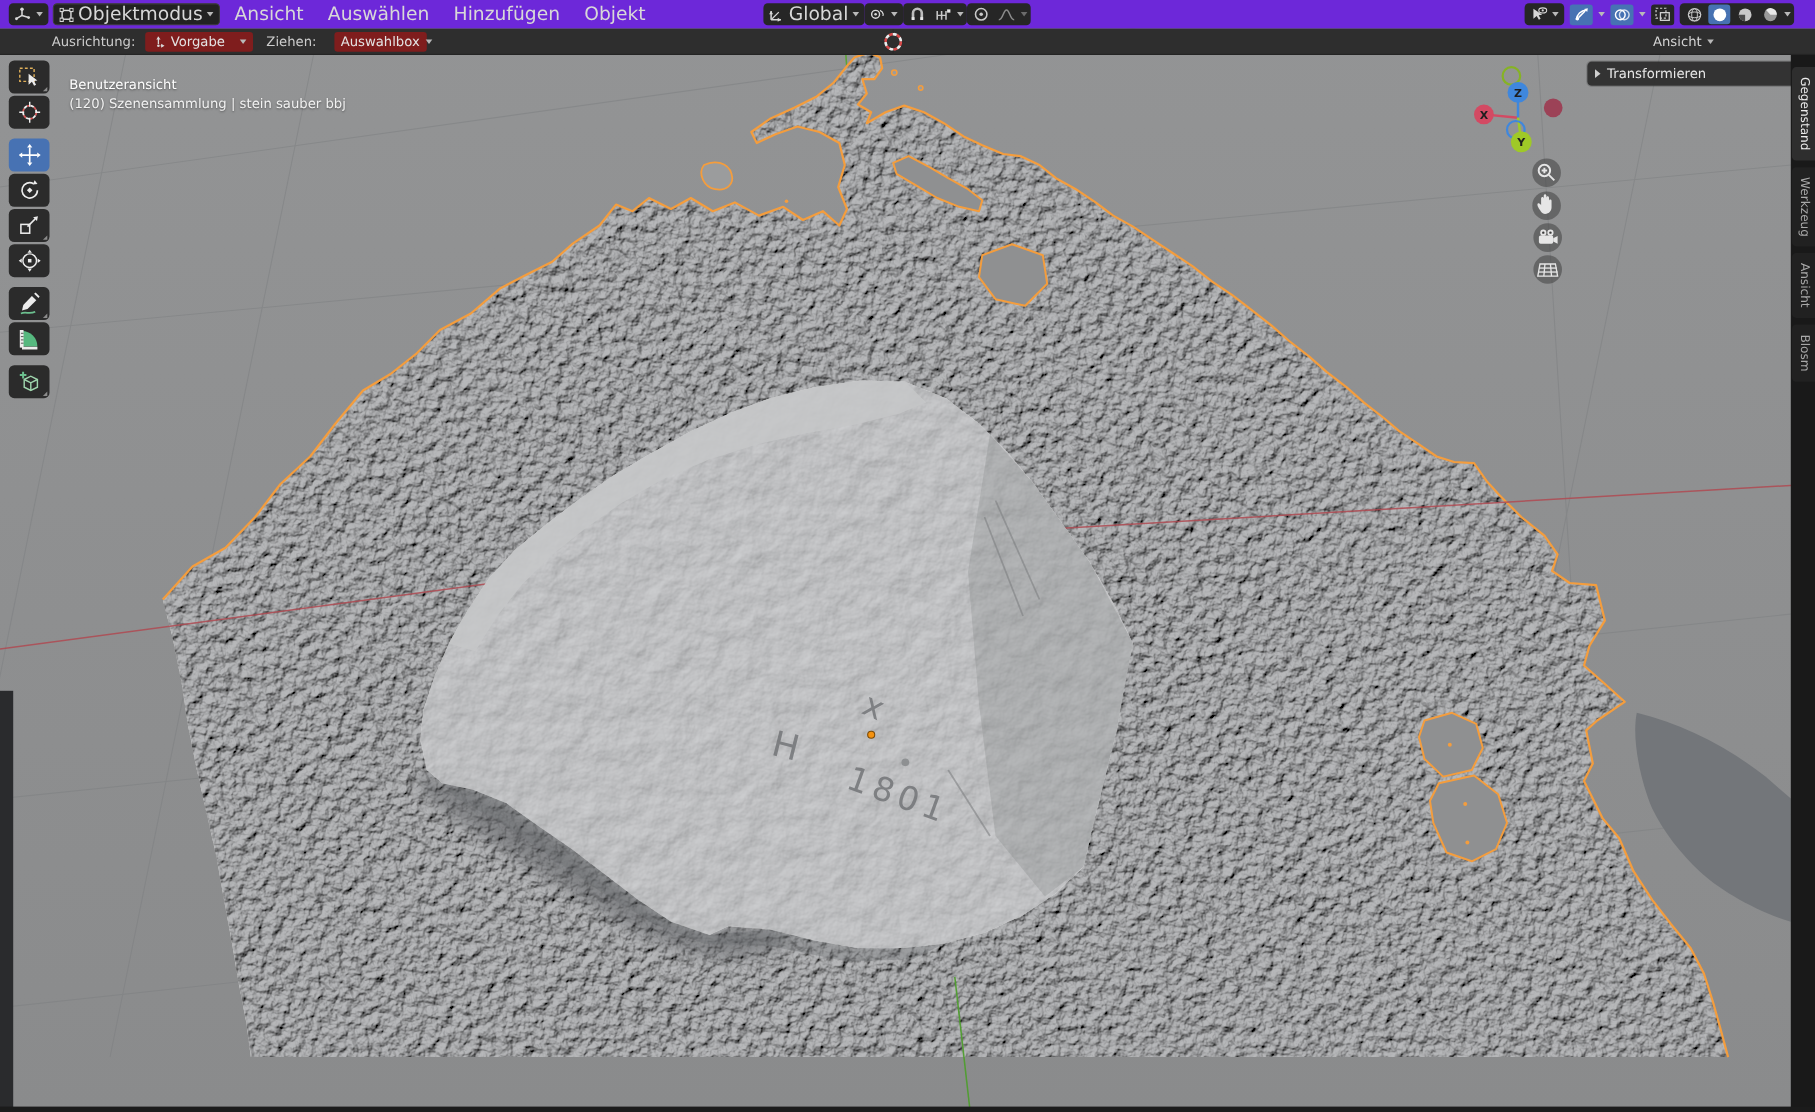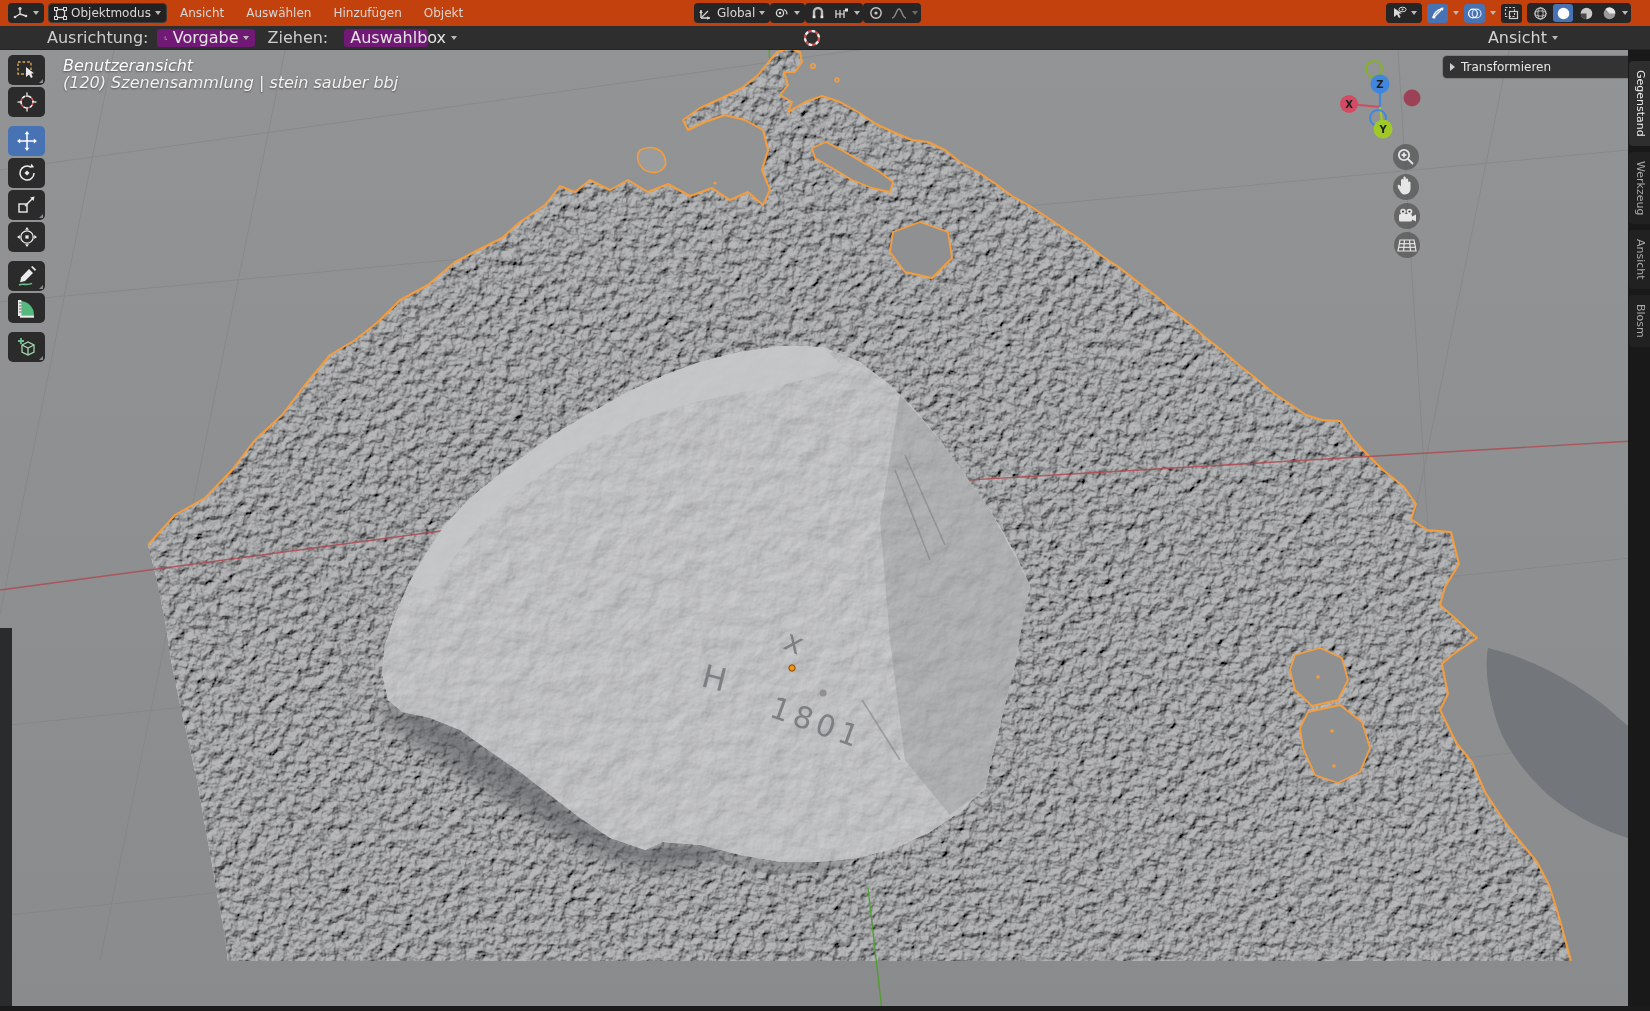--- a/index.html
+++ b/index.html
@@ -8,56 +8,56 @@
        font-family:"DejaVu Sans","Liberation Sans",sans-serif;background:#8f9091;}
 
   
   #vp-svg{position:absolute;left:0;top:0;z-index:1;}
 
   
   .edge-left{position:absolute;left:0;top:628px;width:12px;height:383px;background:#2a2b2d;z-index:2;}
   .edge-bottom{position:absolute;left:0;top:1006px;width:1650px;height:5px;background:#1b1b1b;z-index:6;}
 
   
-  .hdr{position:absolute;left:0;top:0;width:1650px;height:26px;background:#c2410c;z-index:10;
-       color:#d8d8d8;font-size:12px;display:flex;align-items:center;}
+  .hdr{position:absolute;left:0;top:0;width:1650px;height:26px;background:#6d28d9;z-index:10;
+       color:#d8d8d8;font-size:17px;display:flex;align-items:center;}
   .hdr .cl{position:absolute;display:flex;align-items:center;height:26px;}
   .cl-left{left:8px;gap:4px;}
   .cl-center{left:694px;gap:0;}
   .cl-right{left:1386px;gap:5px;}
   .pill{display:inline-flex;align-items:center;background:#262626;border-radius:4px;height:20px;padding:0 5px;gap:4px;}
   .pill.bordered{border:1px solid #3c3c3c;background:#222;}
   .menu-item{padding:0 9px;height:20px;display:flex;align-items:center;border-radius:3px;color:#d8d8d8;}
   .chev{width:0;height:0;border-left:3.5px solid transparent;border-right:3.5px solid transparent;border-top:4px solid #b9b9b9;display:inline-block;}
   .chev.dim{border-top-color:#6b6b6b;}
   .tglbtn{width:21px;height:19px;border-radius:3px;background:#262626;display:inline-flex;align-items:center;justify-content:center;}
   .tglbtn.on{background:#4772b3;}
   .grp{display:inline-flex;align-items:center;background:#262626;border-radius:4px;height:20px;padding:0 3px;gap:3px;}
   .grp .seg{display:inline-flex;align-items:center;justify-content:center;width:20px;height:18px;border-radius:3px;}
   .grp .seg.on{background:#4772b3;}
   .lbl{color:#cdcdcd;}
 
   
   .tset{position:absolute;left:0;top:26px;width:1650px;height:24px;background:#2e2e2e;z-index:10;
-        color:#d4d4d4;font-size:16px;display:flex;align-items:center;border-bottom:1px solid #242424;}
-  .tset .field{display:inline-flex;align-items:center;background:#701a75;border-radius:3px;height:18px;padding:0 6px;gap:5px;color:#e4e4e4;}
+        color:#d4d4d4;font-size:12px;display:flex;align-items:center;border-bottom:1px solid #242424;}
+  .tset .field{display:inline-flex;align-items:center;background:#7f1d1d;border-radius:3px;height:18px;padding:0 6px;gap:5px;color:#e4e4e4;}
   .tset .spacer{flex:1;}
 
   
   .toolbar{position:absolute;left:8px;top:55px;width:37px;z-index:5;display:flex;flex-direction:column;}
   .tool{width:37px;height:30px;background:#2b2b2b;border-radius:5px;margin-bottom:2px;
         display:flex;align-items:center;justify-content:center;position:relative;}
   .tool.active{background:#4772b3;}
   .tool .corner{position:absolute;right:2px;bottom:2px;width:0;height:0;
         border-left:4px solid transparent;border-bottom:4px solid #8b8b8b;}
   .tgap{height:7px;}
 
   
-  .vp-info{position:absolute;left:63px;top:57px;z-index:4;color:#ffffff;font-size:16px;
-           text-shadow:0 1px 2px rgba(0,0,0,.45);line-height:17px;font-style:italic;}
+  .vp-info{position:absolute;left:63px;top:69px;z-index:4;color:#ffffff;font-size:12px;
+           text-shadow:0 1px 2px rgba(0,0,0,.45);line-height:17px;}
   .vp-info .l2{color:#f2f2f2;}
 
   
   .npanel{position:absolute;left:1443px;top:56px;width:208px;height:22px;z-index:5;
           background:rgba(47,47,47,.96);border-radius:4px;display:flex;align-items:center;
           color:#e8e8e8;font-size:12px;padding:0 7px;gap:6px;box-shadow:0 0 0 1px rgba(0,0,0,.15);}
   .npanel .arrow{width:0;height:0;border-top:4px solid transparent;border-bottom:4px solid transparent;border-left:5px solid #cfcfcf;}
   .npanel .grip{margin-left:auto;color:#909090;font-size:10px;letter-spacing:1px;}
 
   

